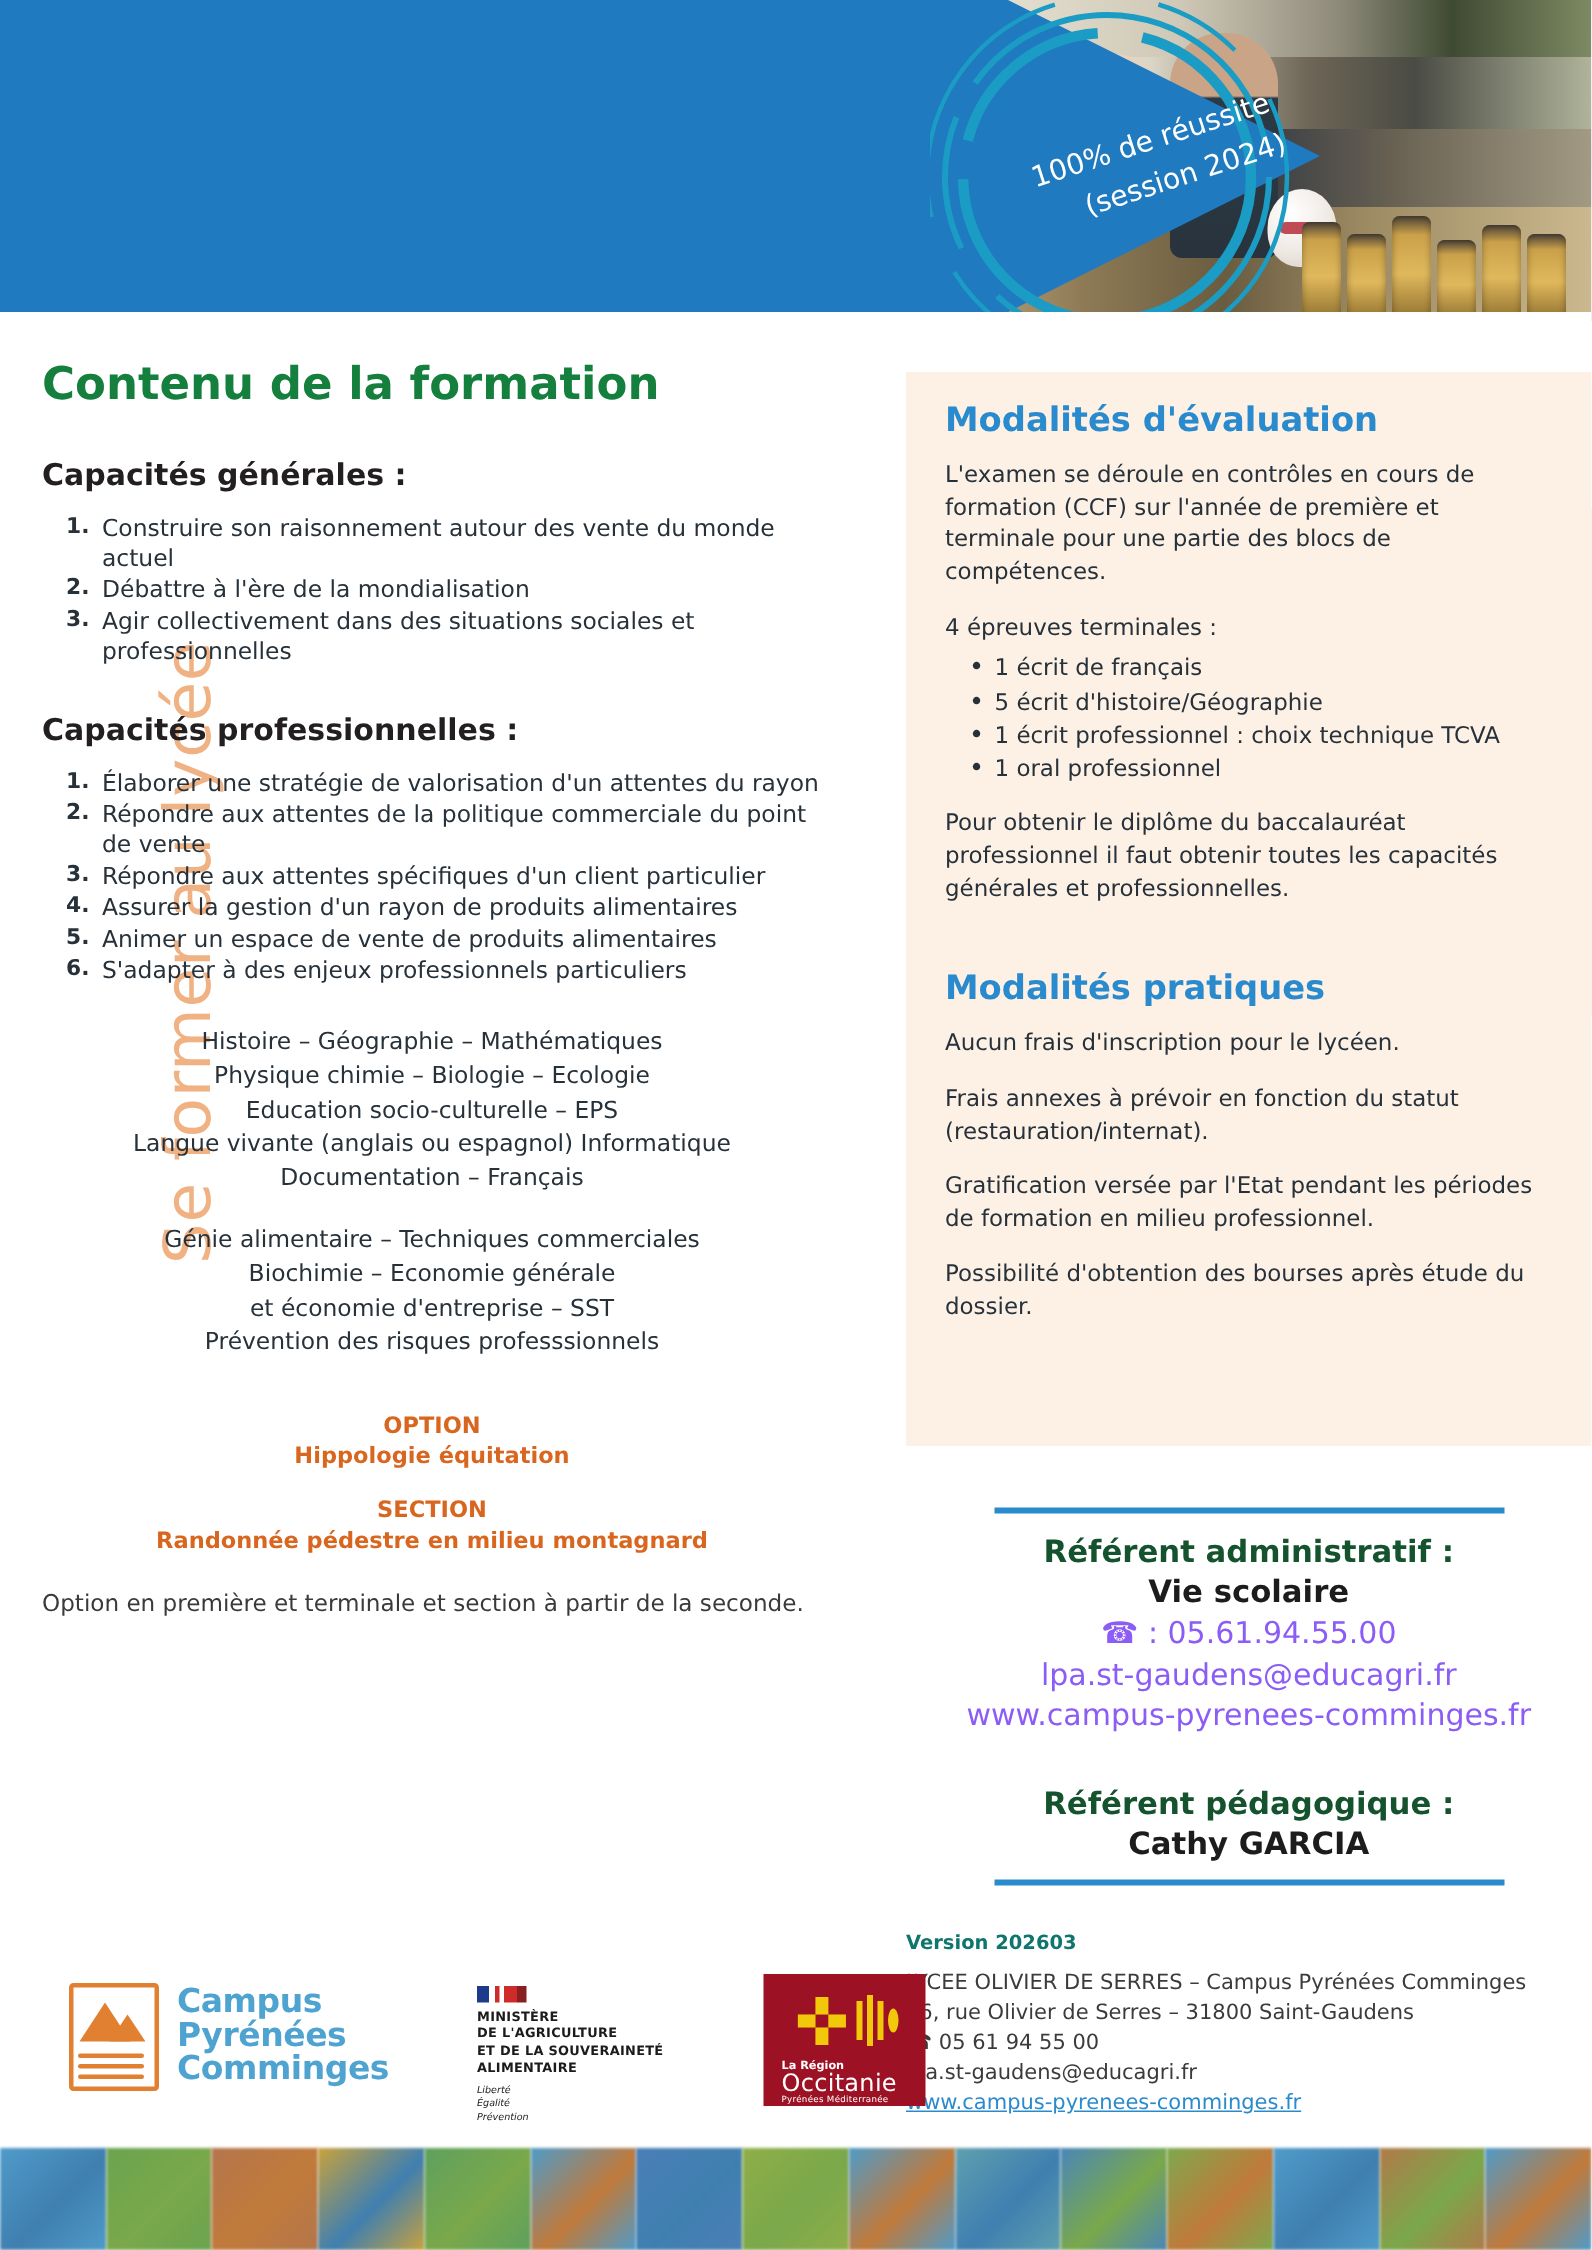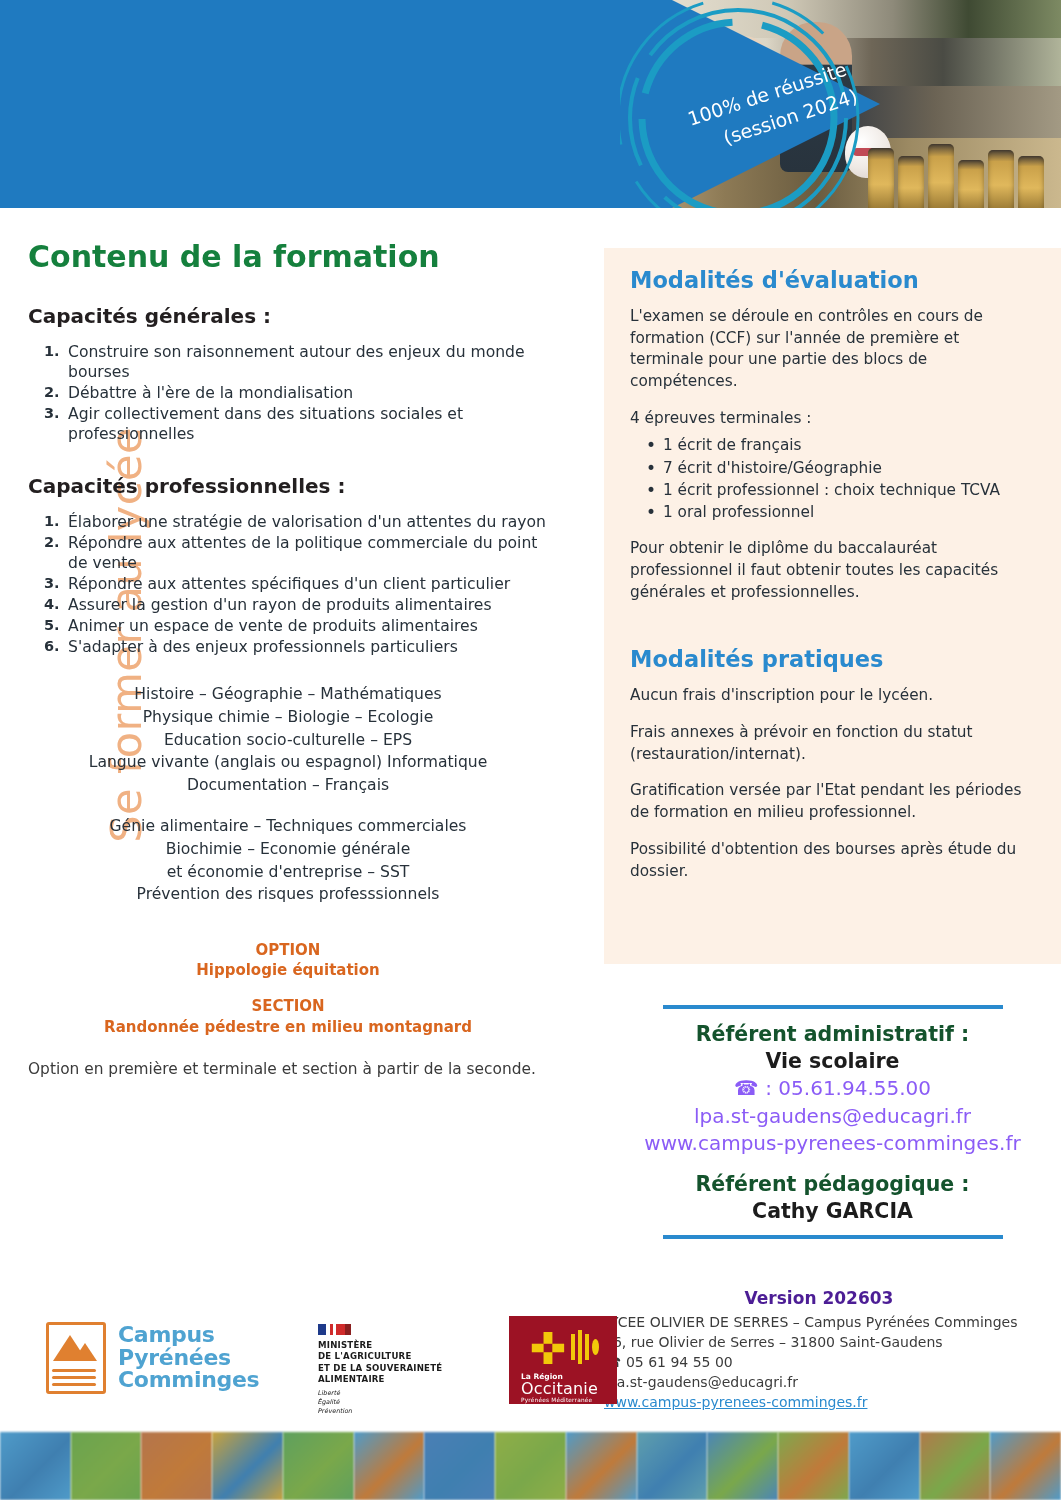--- a/index.html
+++ b/index.html
@@ -93,25 +93,25 @@
   ul.rb-ul{margin:0 0 15px 0;padding:0 0 0 33px;list-style:none;}
   ul.rb-ul li{position:relative;font-size:15.3px;line-height:1.45;}
   ul.rb-ul li:before{content:"•";position:absolute;left:-17px;top:-1px;font-size:17px;}
 
   .contact{position:absolute;left:604px;top:1005px;width:457px;text-align:center;}
   .rule{height:4px;background:#2a8ace;width:340px;margin:0 auto;}
   .rule.bottom{margin-top:11px;}
   .c-role{color:#14532d;font-size:20.5px;font-weight:700;margin:13px 0 2px 0;line-height:1.2;}
   .c-name{font-size:20.5px;font-weight:700;color:#1c1c1c;margin:0 0 2px 0;line-height:1.2;}
   .c-line{font-size:20px;color:#8b5cf6;line-height:1.38;}
-  .c-role.ped{margin-top:14px;}
+  .c-role.ped{margin-top:32px;}
   .c-name.ped{margin-bottom:12px;}
 
-  .version{position:absolute;left:604px;top:1288px;width:430px;text-align:center;
-    color:#4c1d95;font-weight:700;font-size:17px;}
+  .version{position:absolute;left:604px;top:1288px;width:430px;text-align:left;
+    color:#0f766e;font-weight:700;font-size:13px;}
   .addr{position:absolute;left:604px;top:1312px;width:457px;font-size:14px;line-height:1.43;color:#3b3b3b;}
   .addr .site{color:#2a8ace;text-decoration:underline;}
 
   
   .logos{position:absolute;left:46px;top:1310px;width:560px;height:96px;}
   .logo-campus{position:absolute;left:0;top:12px;display:flex;align-items:center;gap:12px;}
   .lc-mark{width:54px;height:66px;border:3px solid #e08030;border-radius:3px;position:relative;overflow:hidden;background:#fff;}
   .lc-mark .mtn{position:absolute;left:4px;top:10px;width:0;height:0;border-left:17px solid transparent;border-right:17px solid transparent;border-bottom:26px solid #e08030;}
   .lc-mark .mtn2{position:absolute;left:24px;top:18px;width:0;height:0;border-left:12px solid transparent;border-right:12px solid transparent;border-bottom:18px solid #e08030;}
   .lc-mark .wave{position:absolute;left:3px;width:44px;height:3px;background:#e08030;border-radius:2px;}
@@ -176,21 +176,21 @@
   <div class="hdr-white-strip"></div>
 </div>
 
 <div class="vert">Se former au lycée</div>
 
 <div class="left">
   <h1 class="sec-title">Contenu de la formation</h1>
 
   <h2 class="h3">Capacités générales :</h2>
   <ol class="caps">
-    <li>Construire son raisonnement autour des enjeux du monde bourses</li>
+    <li>Construire son raisonnement autour des vente du monde actuel</li>
     <li>Débattre à l'ère de la mondialisation</li>
     <li>Agir collectivement dans des situations sociales et professionnelles</li>
   </ol>
 
   <h2 class="h3 second">Capacités professionnelles :</h2>
   <ol class="caps">
     <li>Élaborer une stratégie de valorisation d'un attentes du rayon</li>
     <li>Répondre aux attentes de la politique commerciale du point de vente</li>
     <li>Répondre aux attentes spécifiques d'un client particulier</li>
     <li>Assurer la gestion d'un rayon de produits alimentaires</li>
@@ -225,21 +225,21 @@
   <div class="footnote">Option en première et terminale et section à partir de la seconde.</div>
 </div>
 
 <div class="rightbox">
   <div class="rb-inner">
     <h2 class="rb-title">Modalités d'évaluation</h2>
     <p class="rb-p">L'examen se déroule en contrôles en cours de formation (CCF) sur l'année de première et terminale pour une partie des blocs de compétences.</p>
     <p class="rb-p tight">4 épreuves terminales :</p>
     <ul class="rb-ul">
       <li>1 écrit de français</li>
-      <li>7 écrit d'histoire/Géographie</li>
+      <li>5 écrit d'histoire/Géographie</li>
       <li>1 écrit professionnel : choix technique TCVA</li>
       <li>1 oral professionnel</li>
     </ul>
     <p class="rb-p">Pour obtenir le diplôme du baccalauréat professionnel il faut obtenir toutes les capacités générales et professionnelles.</p>
 
     <h2 class="rb-title second">Modalités pratiques</h2>
     <p class="rb-p">Aucun frais d'inscription pour le lycéen.</p>
     <p class="rb-p">Frais annexes à prévoir en fonction du statut (restauration/internat).</p>
     <p class="rb-p">Gratification versée par l'Etat pendant les périodes de formation en milieu professionnel.</p>
     <p class="rb-p">Possibilité d'obtention des bourses après étude du dossier.</p>

